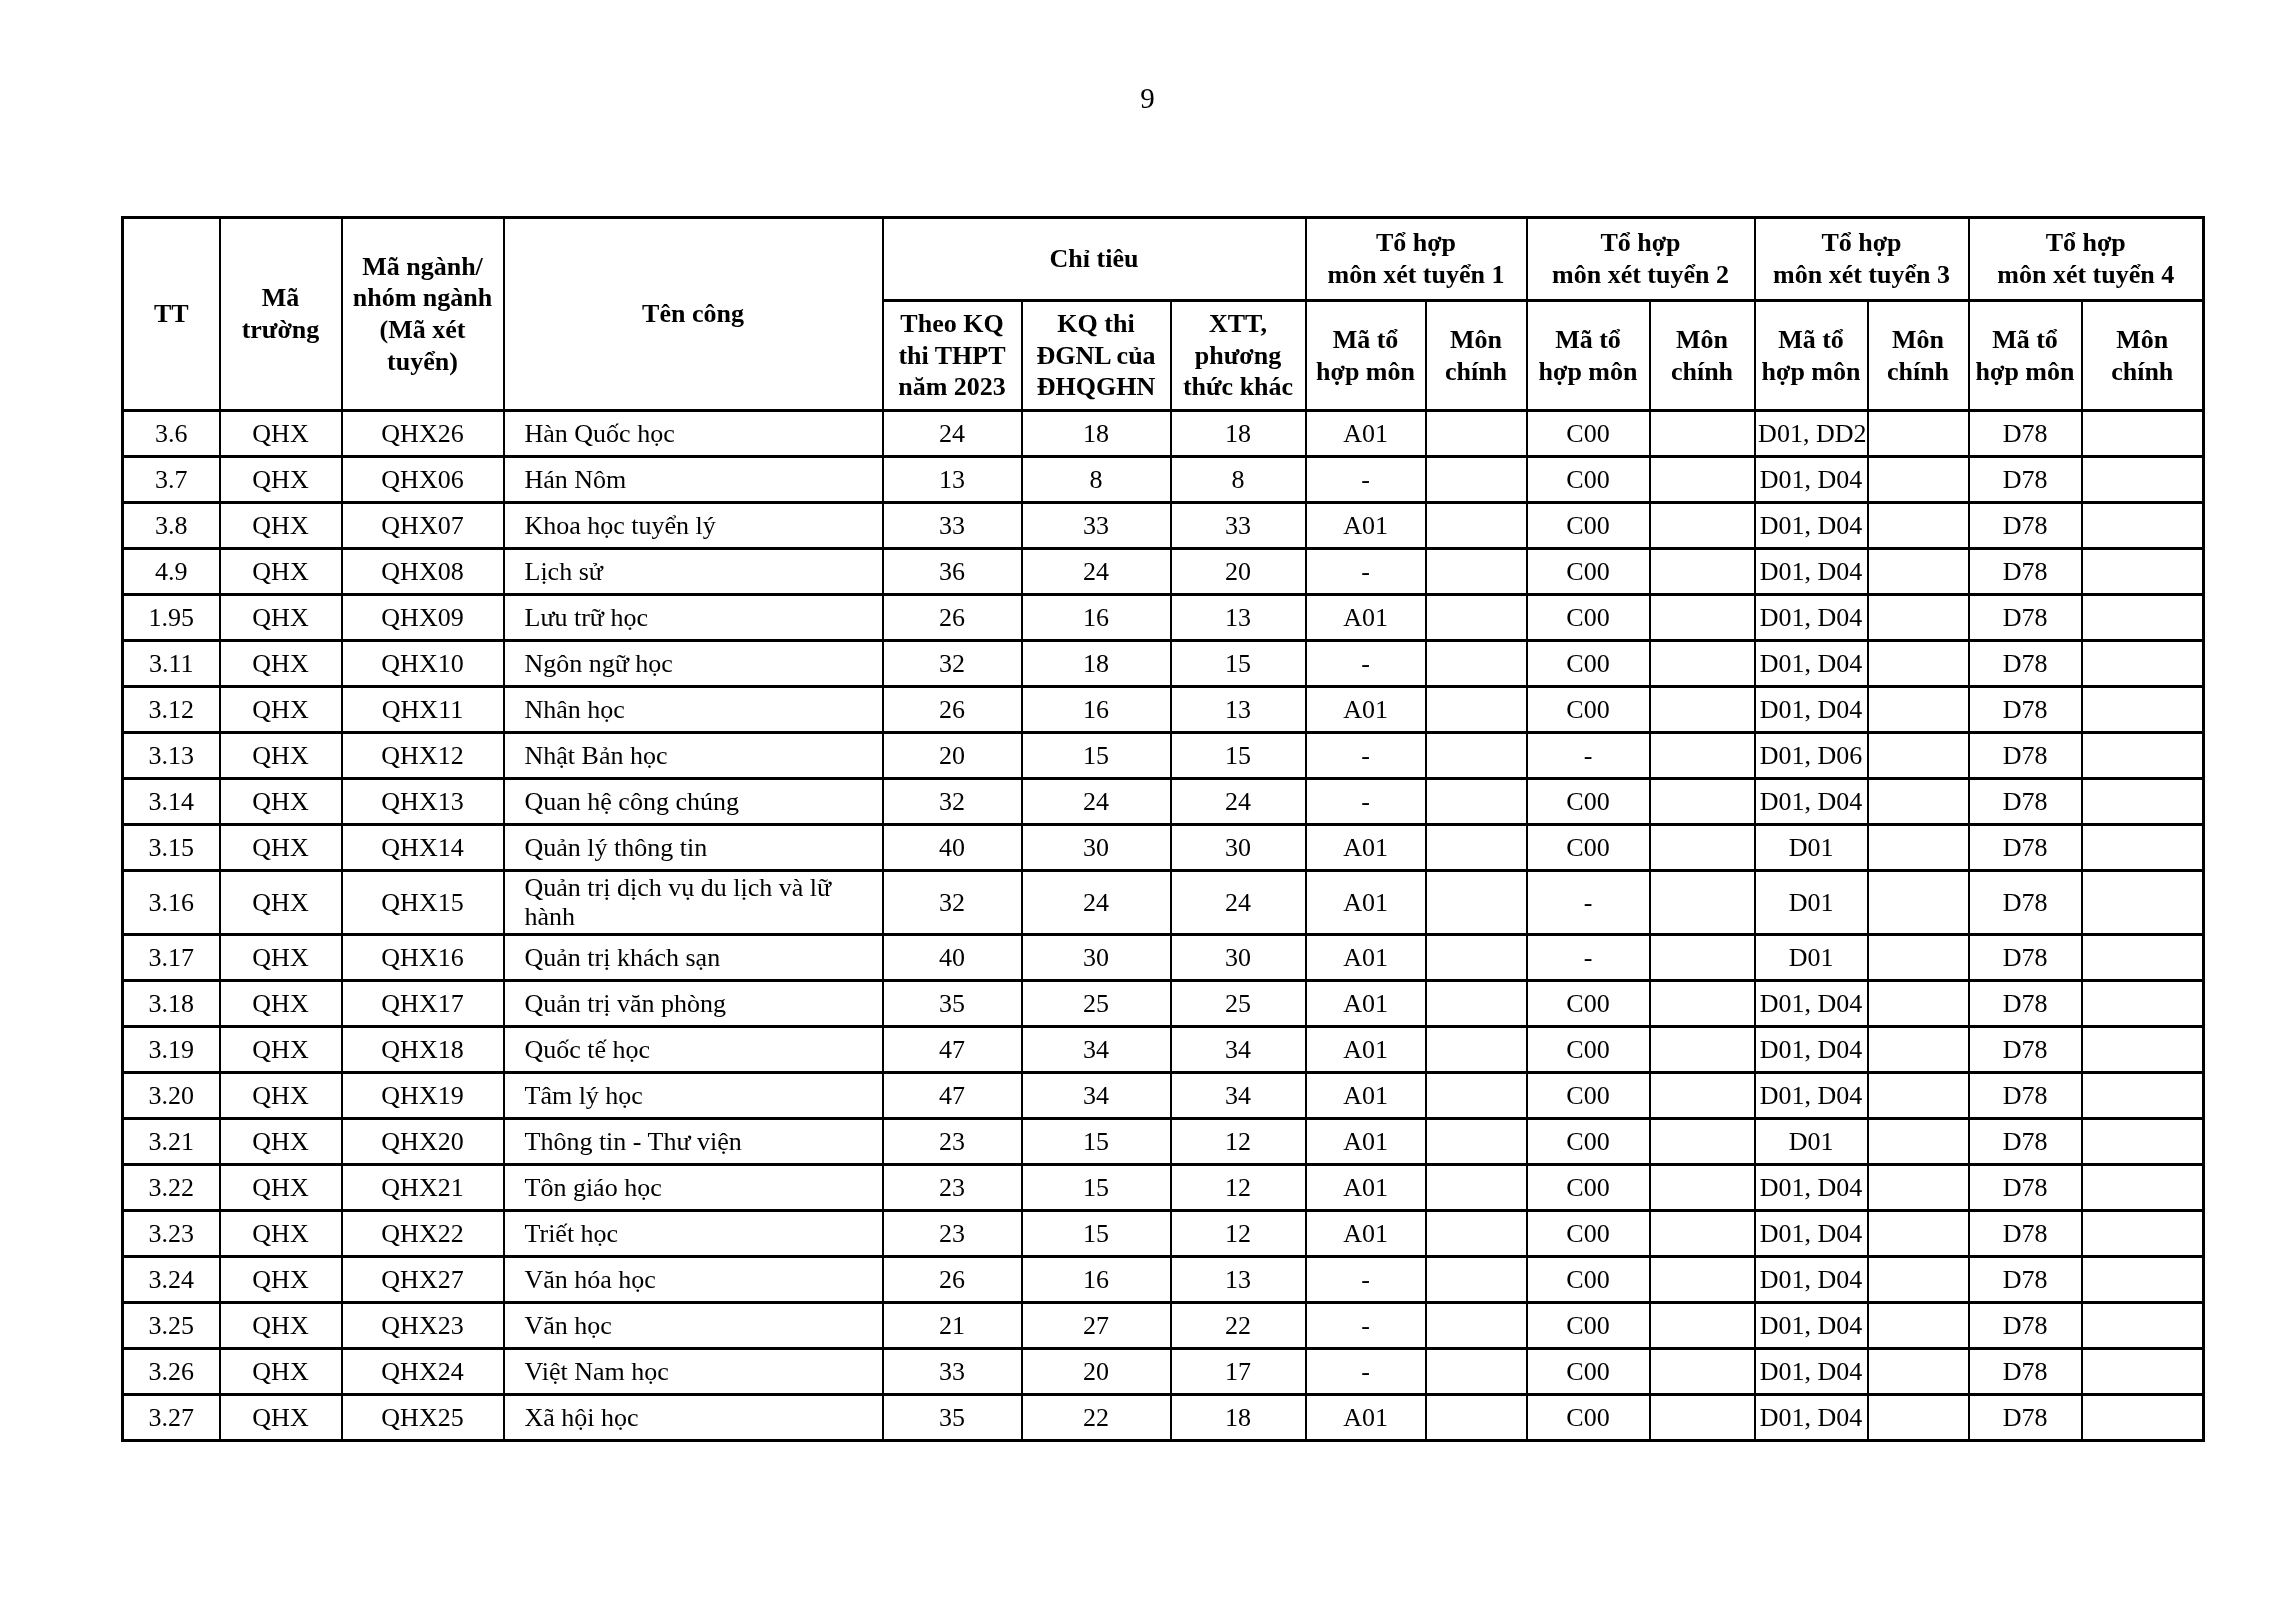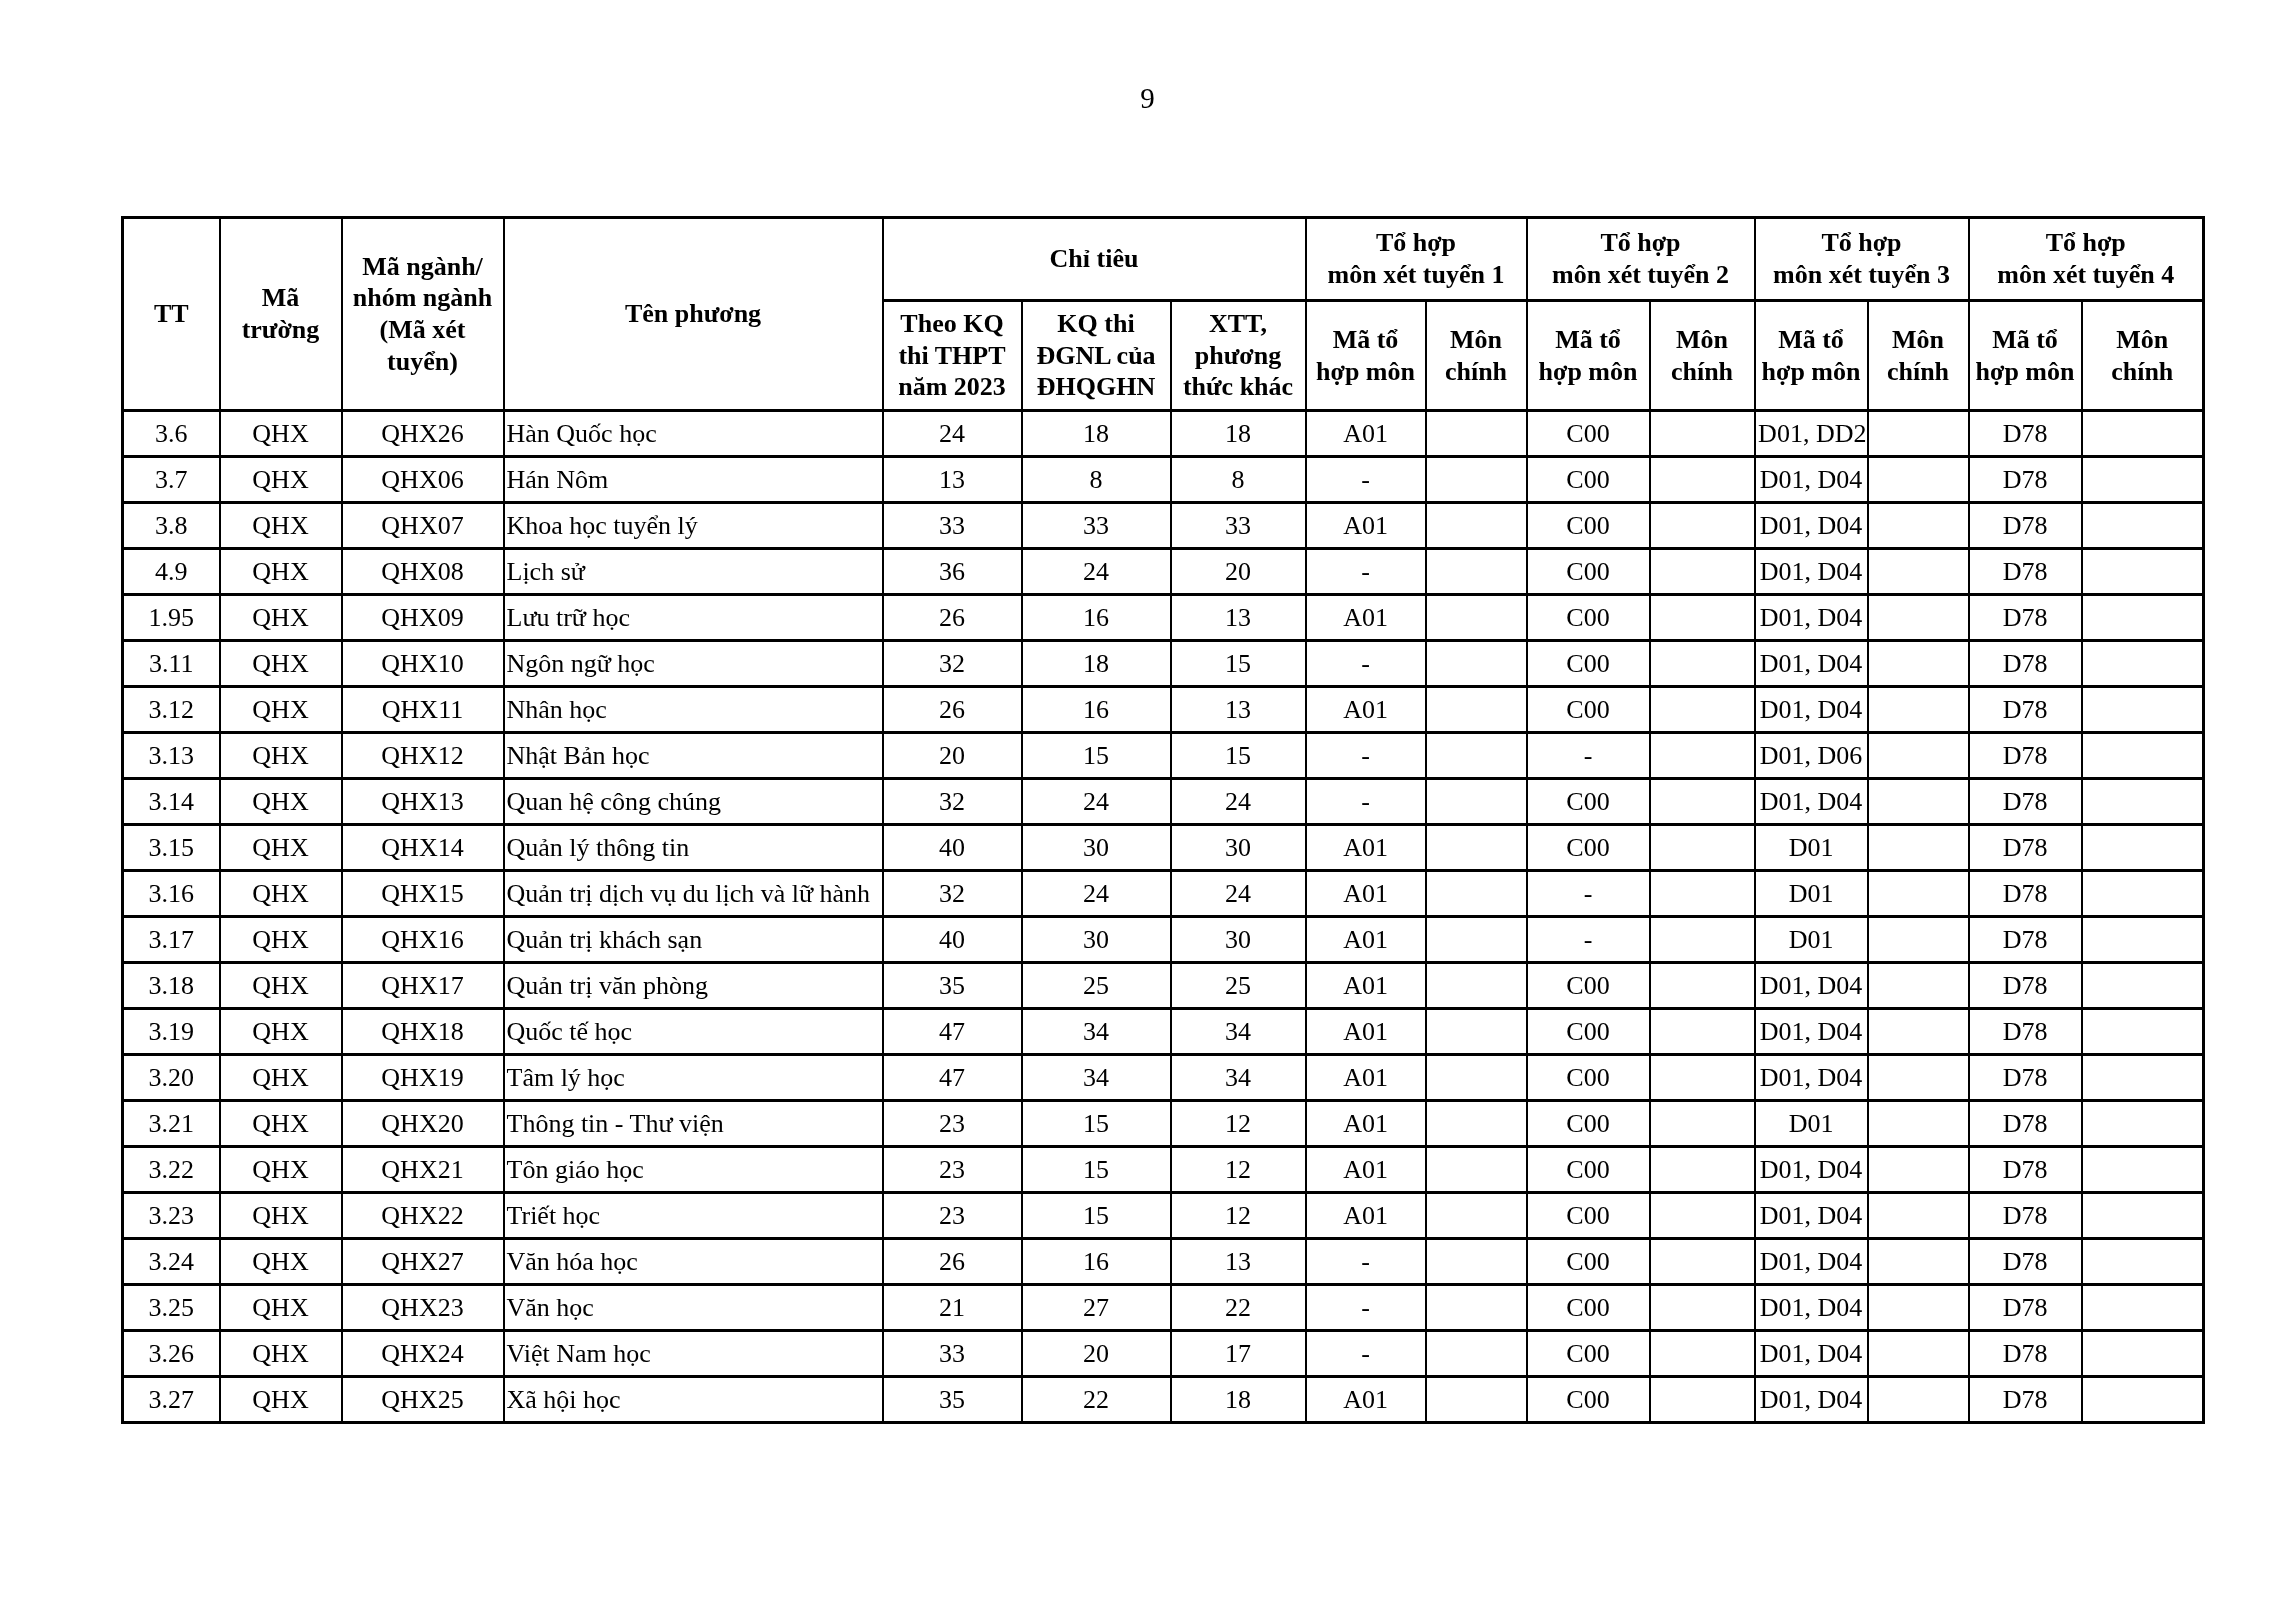--- a/index.html
+++ b/index.html
@@ -51,21 +51,21 @@
     white-space: pre-line;
     padding: 2.6px 1.3px;
   }
   table.quota td {
     font-size: 26px;
     line-height: 1.12;
     white-space: nowrap;
   }
   table.quota td.ten-nganh {
     text-align: left;
-    padding-left: 2px;
+    padding-left: 20px;
     padding-right: 6.5px;
     white-space: normal;
   }
   tr.hdr-top { height: 83px; }
   tr.hdr-sub { height: 110px; }
   tr.data-row { height: 46px; margin-top: 24px; }
 </style>
 </head>
 <body>
 
@@ -93,21 +93,21 @@
     </colgroup>
     <thead>
       <tr class="hdr-top">
         <th rowspan="2">TT</th>
         <th rowspan="2">Mã
 trường</th>
         <th rowspan="2">Mã ngành/
 nhóm ngành
 (Mã xét
 tuyển)</th>
-        <th rowspan="2">Tên phương</th>
+        <th rowspan="2">Tên công</th>
         <th colspan="3">Chỉ tiêu</th>
         <th colspan="2">Tổ hợp
 môn xét tuyển 1</th>
         <th colspan="2">Tổ hợp
 môn xét tuyển 2</th>
         <th colspan="2">Tổ hợp
 môn xét tuyển 3</th>
         <th colspan="2">Tổ hợp
 môn xét tuyển 4</th>
       </tr>

